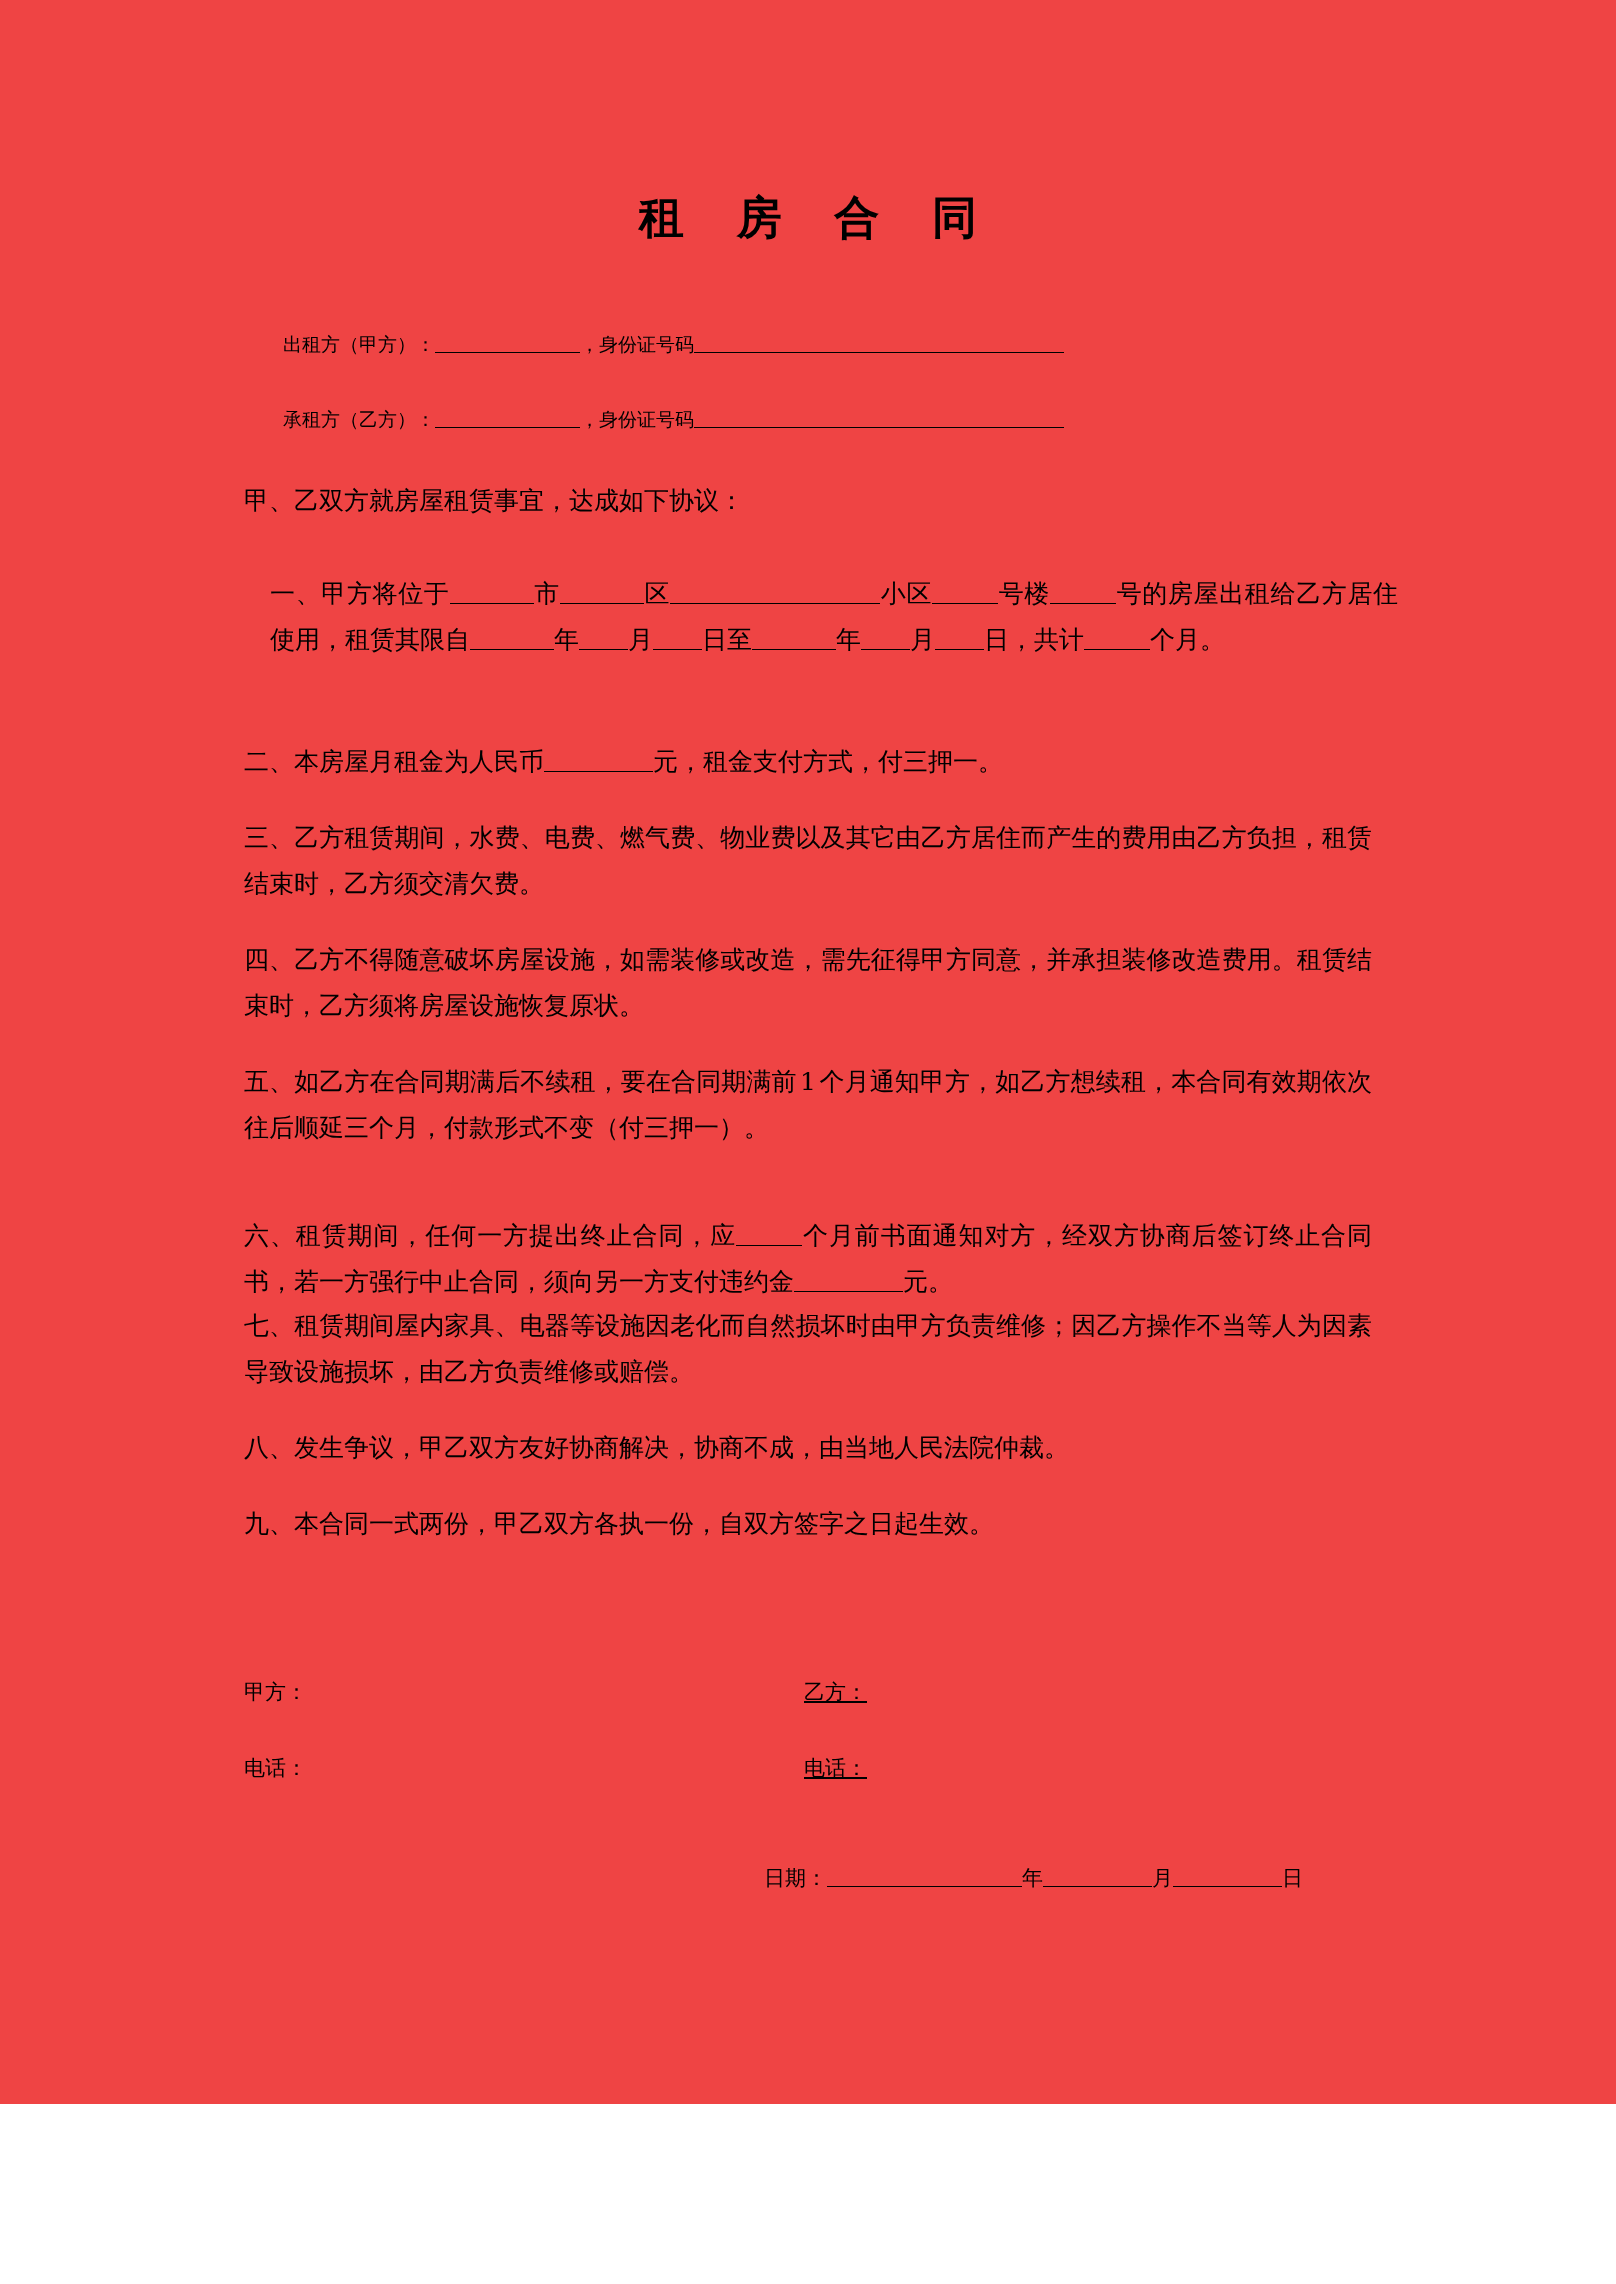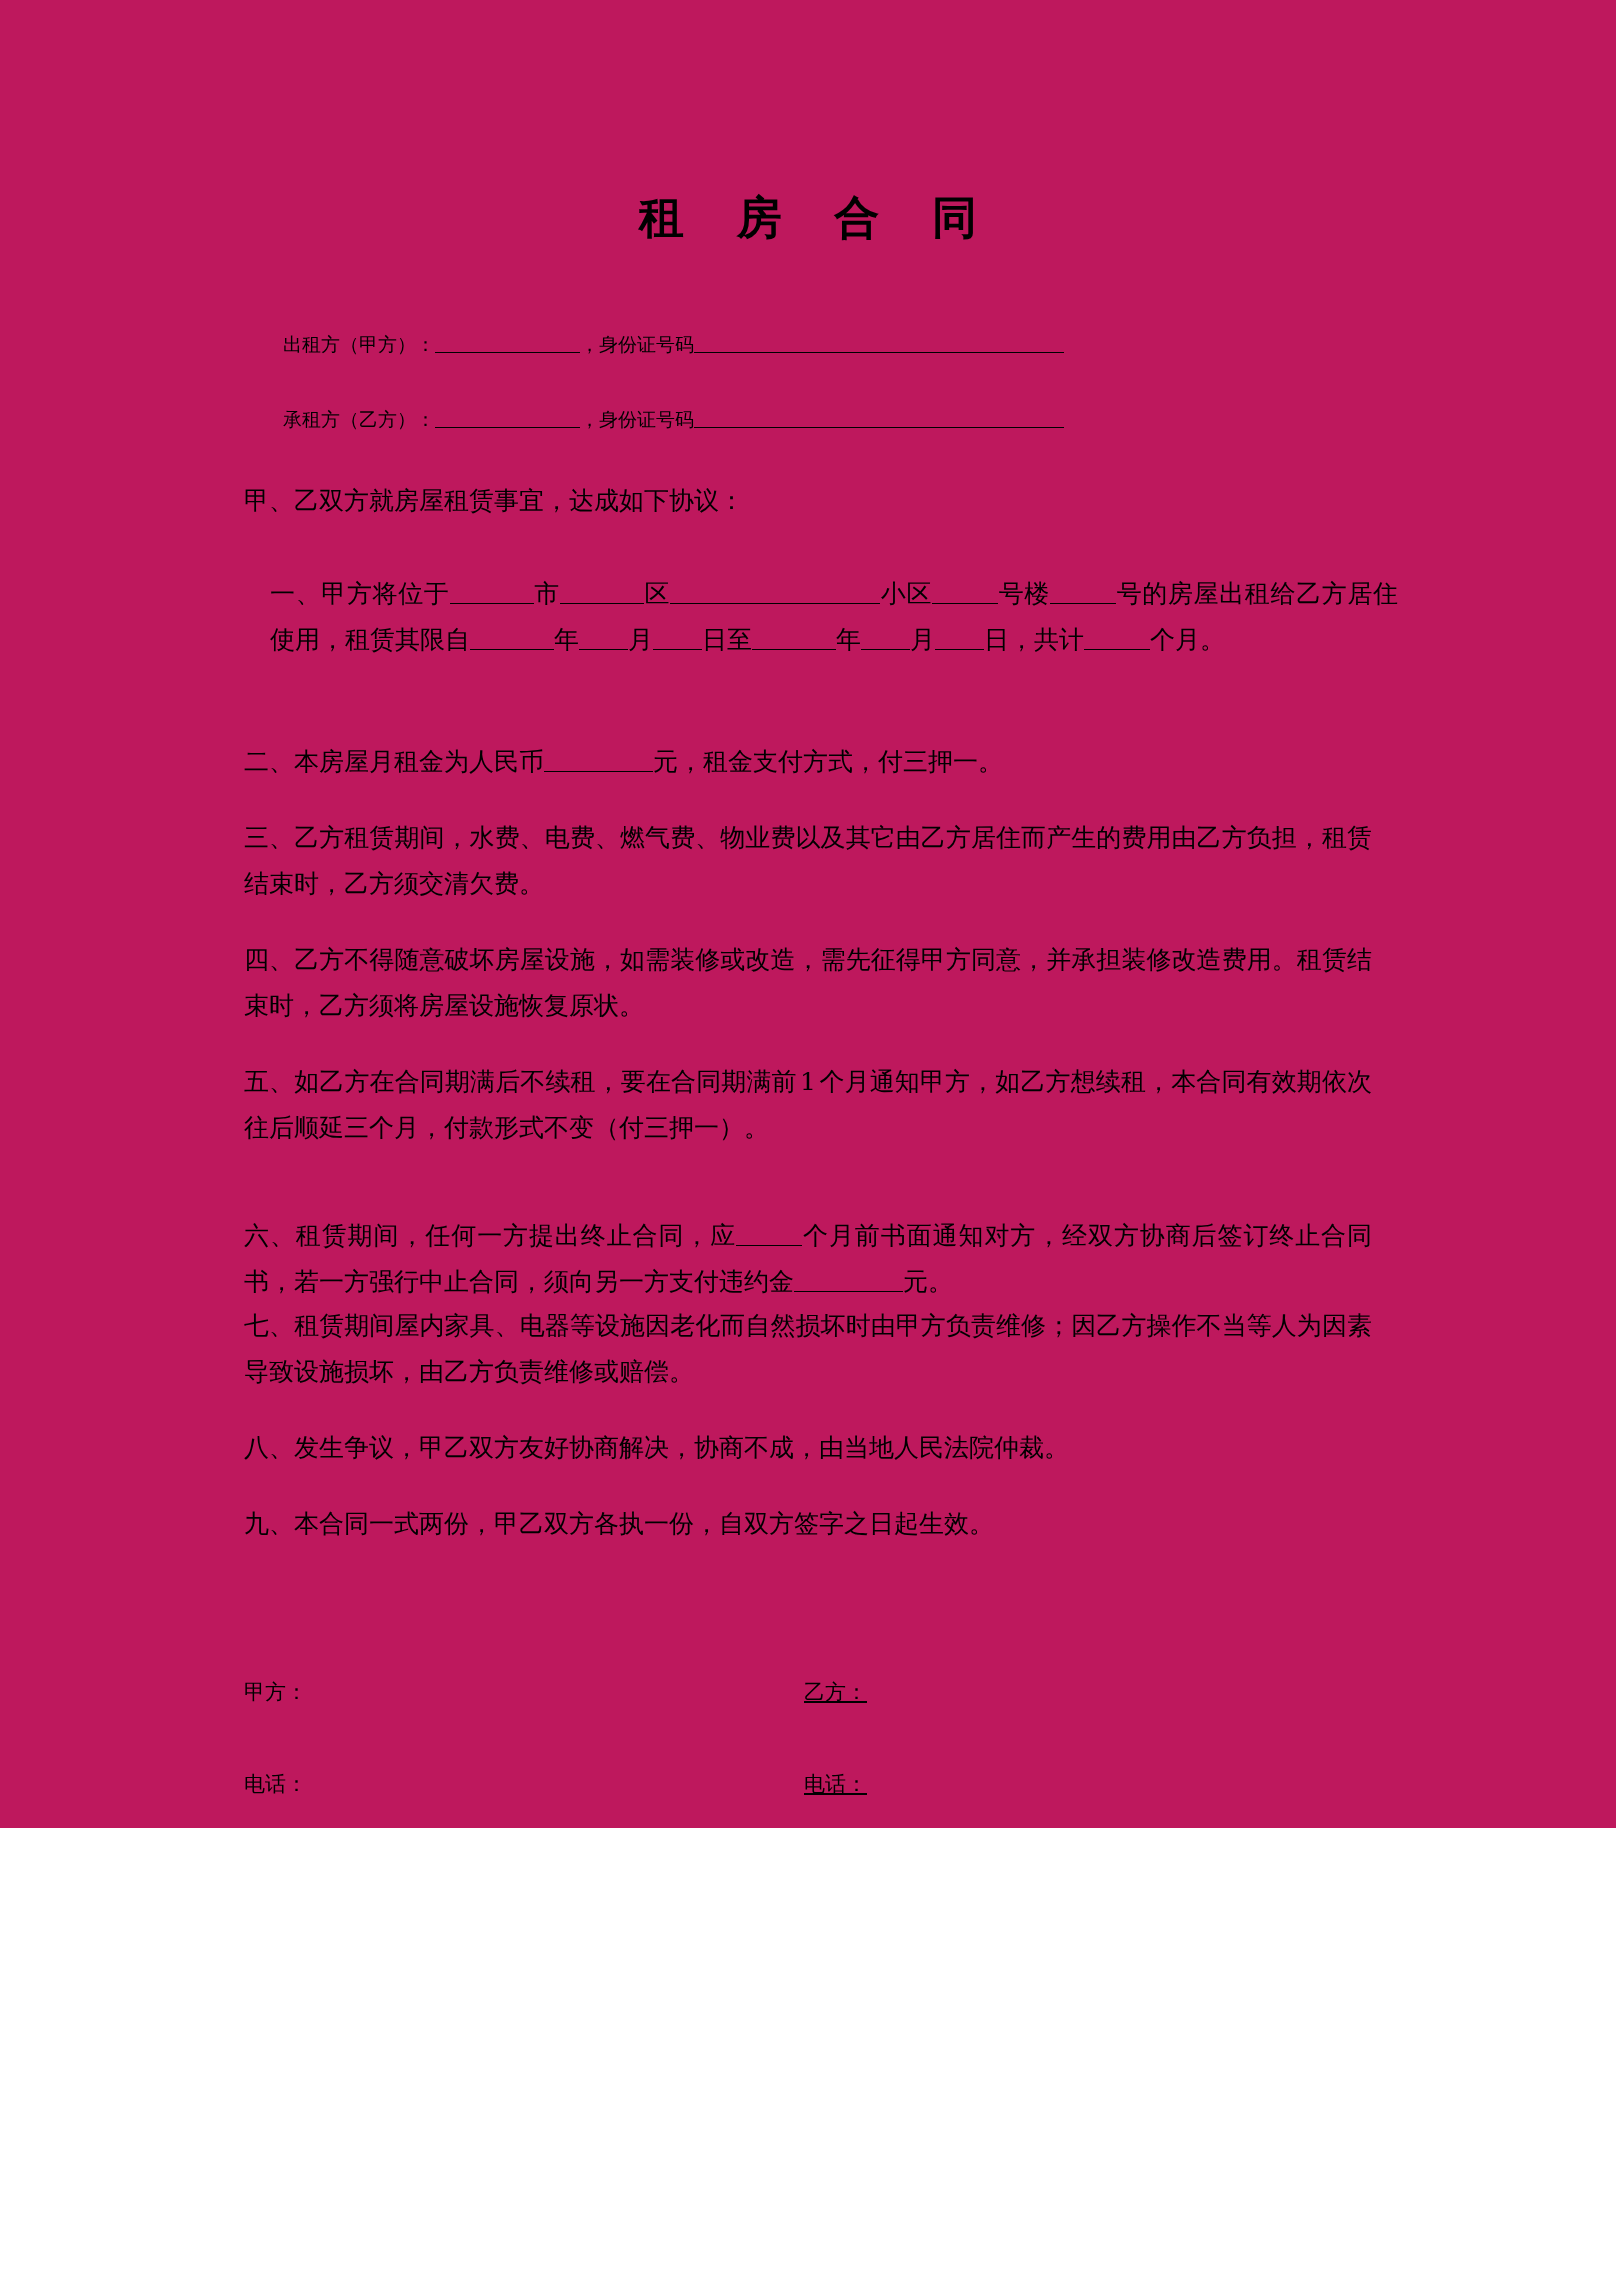--- a/index.html
+++ b/index.html
@@ -11,22 +11,22 @@
     width: 1616px;
     height: 2284px;
     font-family: "DejaVu Serif", "Liberation Serif", serif;
     color: #000000;
     -webkit-font-smoothing: antialiased;
   }
 
   #page {
     position: relative;
     width: 1616px;
-    height: 1828px;
-    background: #be185d;
+    height: 2104px;
+    background: #ef4444;
     overflow: hidden;
   }
 
   
   #content {
     position: absolute;
     left: 244px;
     top: 0;
     width: 1128px;
   }
@@ -128,21 +128,21 @@
     white-space: nowrap;
     text-decoration: underline;
   }
   .sig-date {
     position: absolute;
     left: 520px;
     top: 0;
     white-space: nowrap;
   }
   #sig-row-party { top: 0; }
-  #sig-row-phone { margin-top: 16px; }
+  #sig-row-phone { margin-top: 0; }
   #sig-row-date  { margin-top: 34px; }
 </style>
 </head>
 <body>
 
 <div id="page">
 
   <div id="content">
 
     <h1 class="doc-title">租 房 合 同</h1>

